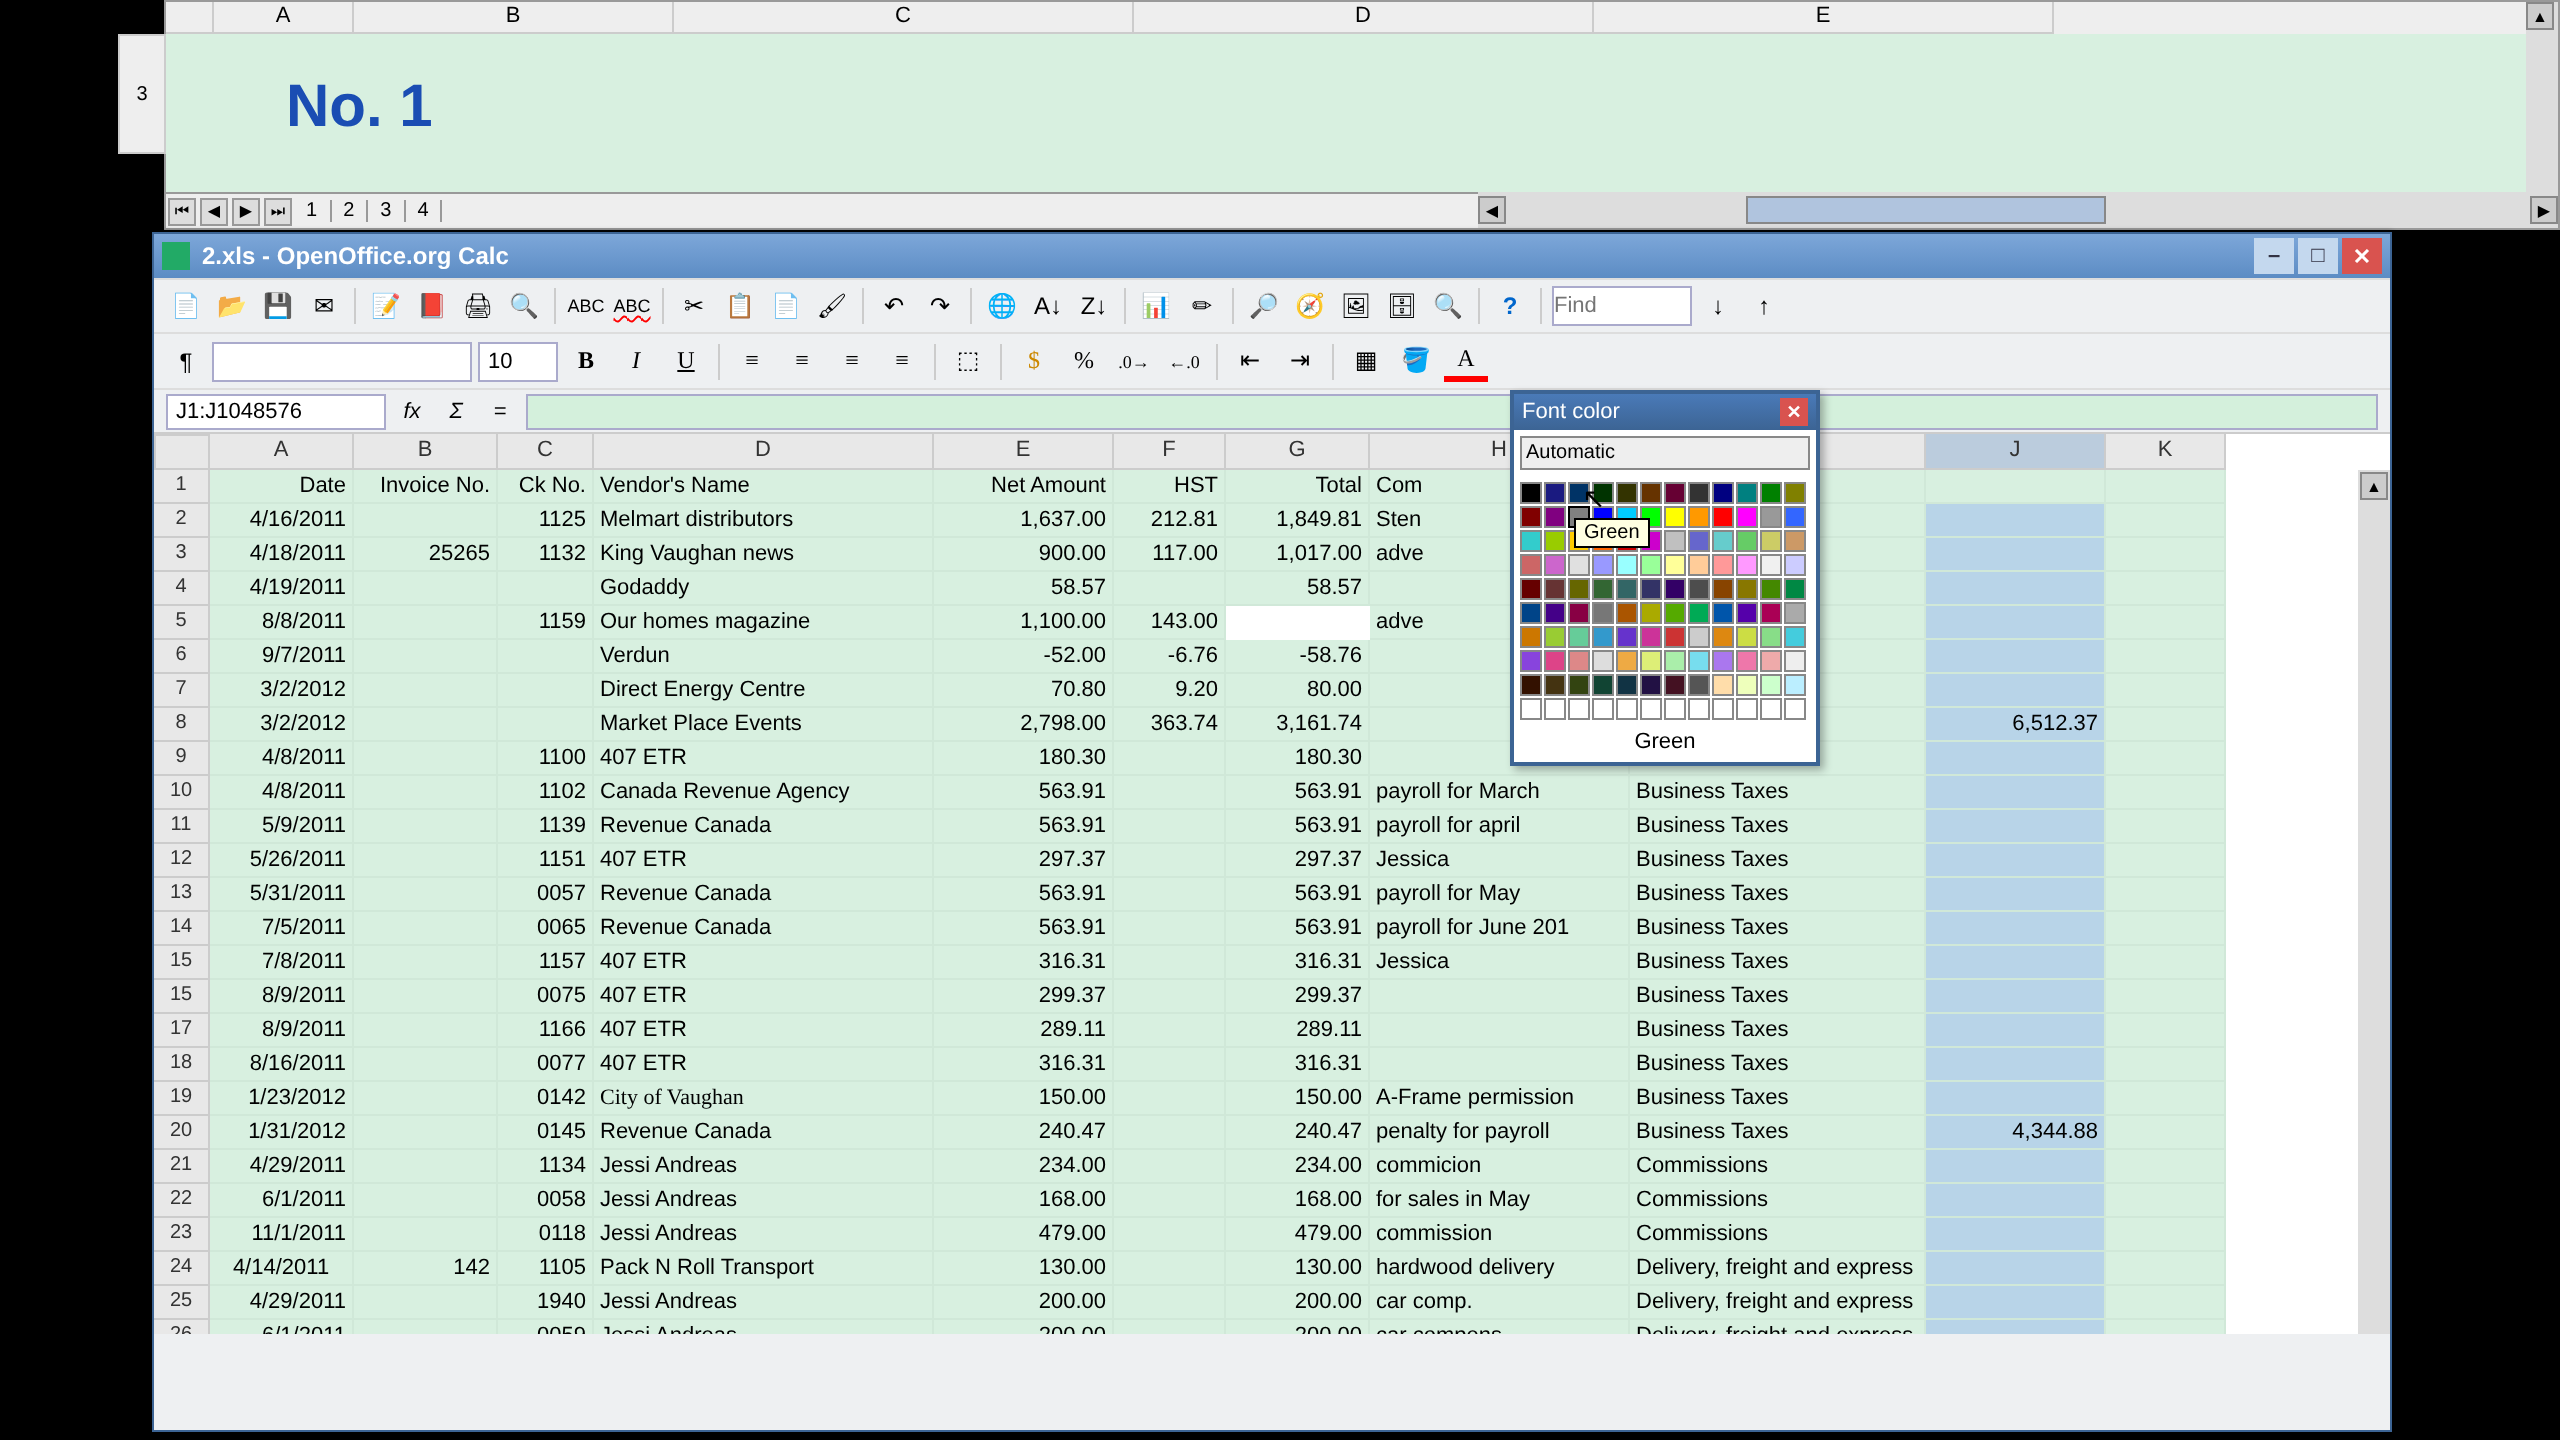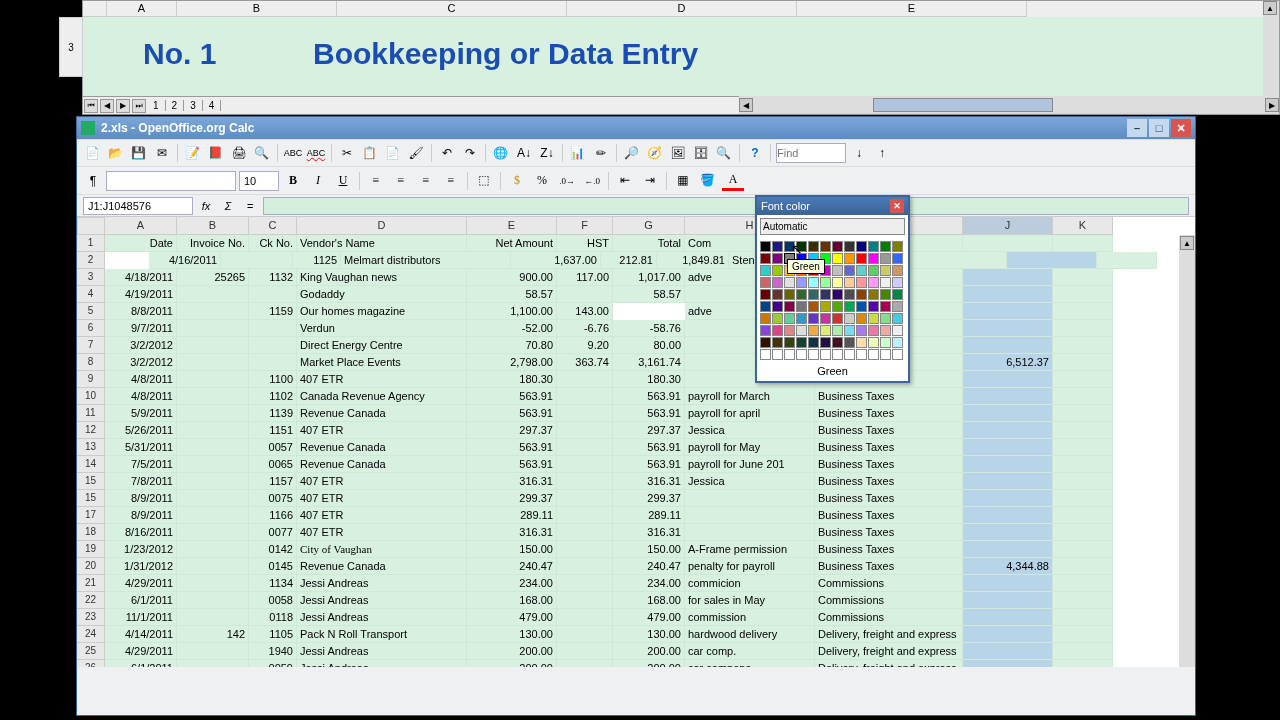--- a/index.html
+++ b/index.html
@@ -88,21 +88,20 @@
     <div style="width:24px"></div>
     <div style="width:70px">A</div>
     <div style="width:160px">B</div>
     <div style="width:230px">C</div>
     <div style="width:230px">D</div>
     <div style="width:230px">E</div>
   </div>
   <div class="outer-banner">
     <div style="position:absolute;left:-24px;top:0;width:24px;height:60px;background:#eee;border:1px solid #ccc;font-size:10px;display:flex;align-items:center;justify-content:center;">3</div>
     <div style="position:absolute;top:20px;left:60px;font-size:30px;font-weight:bold;color:#1a4db3;">No. 1</div>
-    <div style="position:absolute;top:20px;left:230px;font-size:30px;font-weight:bold;color:#1a4db3;">Bookkeeping or Data Entry</div>
   </div>
   <div class="outer-vscroll">
     <div class="arrow">▲</div>
   </div>
   <div class="outer-tabs">
     <div class="nav-btn">⏮</div>
     <div class="nav-btn">◀</div>
     <div class="nav-btn">▶</div>
     <div class="nav-btn">⏭</div>
     <div class="tab">1</div>
@@ -260,21 +259,21 @@
             <div class="cell hdr " style="width: 170px;">Vendor's Name</div>
             <div class="cell hdr r" style="width: 90px;">Net Amount</div>
             <div class="cell hdr r" style="width: 56px;">HST</div>
             <div class="cell hdr r" style="width: 72px;">Total</div>
             <div class="cell hdr " style="width: 130px;">Com</div>
             <div class="cell hdr " style="width: 148px;">e Type</div>
             <div class="cell hdr r selcol" style="width: 90px;"></div>
             <div class="cell hdr r" style="width: 60px;"></div>
           </div>
           <div class="row">
-            <div class="cell r" style="width: 72px; margin-left: 44px;">4/16/2011</div>
+            <div class="cell r" style="width: 72px;">4/16/2011</div>
             <div class="cell r" style="width: 72px;"></div>
             <div class="cell r" style="width: 48px;">1125</div>
             <div class="cell " style="width: 170px;">Melmart distributors</div>
             <div class="cell r" style="width: 90px;">1,637.00</div>
             <div class="cell r" style="width: 56px;">212.81</div>
             <div class="cell r" style="width: 72px;">1,849.81</div>
             <div class="cell " style="width: 130px;">Sten</div>
             <div class="cell " style="width: 148px;">ng</div>
             <div class="cell r selcol" style="width: 90px;"></div>
             <div class="cell r" style="width: 60px;"></div>
@@ -546,21 +545,21 @@
             <div class="cell " style="width: 170px;">Jessi Andreas</div>
             <div class="cell r" style="width: 90px;">479.00</div>
             <div class="cell r" style="width: 56px;"></div>
             <div class="cell r" style="width: 72px;">479.00</div>
             <div class="cell " style="width: 130px;">commission</div>
             <div class="cell " style="width: 148px;">Commissions</div>
             <div class="cell r selcol" style="width: 90px;"></div>
             <div class="cell r" style="width: 60px;"></div>
           </div>
           <div class="row">
-            <div class="cell r" style="width: 72px;">4/14/2011</div>
+            <div class="cell r" style="width: 72px; text-align: center;">4/14/2011</div>
             <div class="cell r" style="width: 72px;">142</div>
             <div class="cell r" style="width: 48px;">1105</div>
             <div class="cell " style="width: 170px;">Pack N Roll Transport</div>
             <div class="cell r" style="width: 90px;">130.00</div>
             <div class="cell r" style="width: 56px;"></div>
             <div class="cell r" style="width: 72px;">130.00</div>
             <div class="cell " style="width: 130px;">hardwood delivery</div>
             <div class="cell " style="width: 148px;">Delivery, freight and express</div>
             <div class="cell r selcol" style="width: 90px;"></div>
             <div class="cell r" style="width: 60px;"></div>

